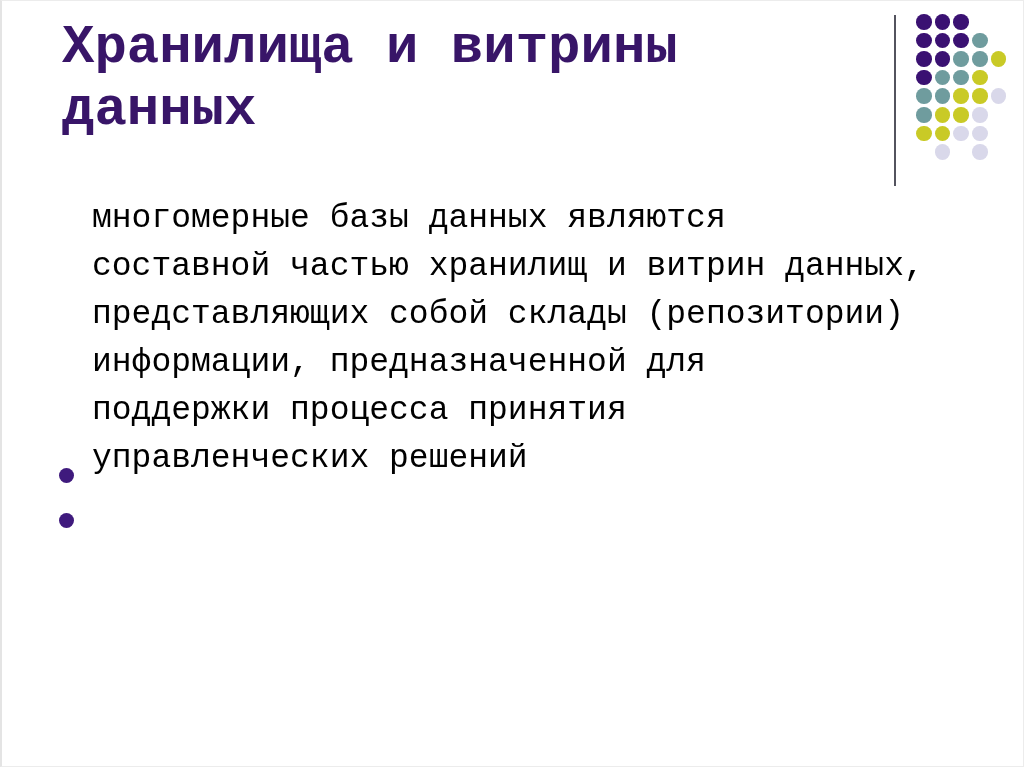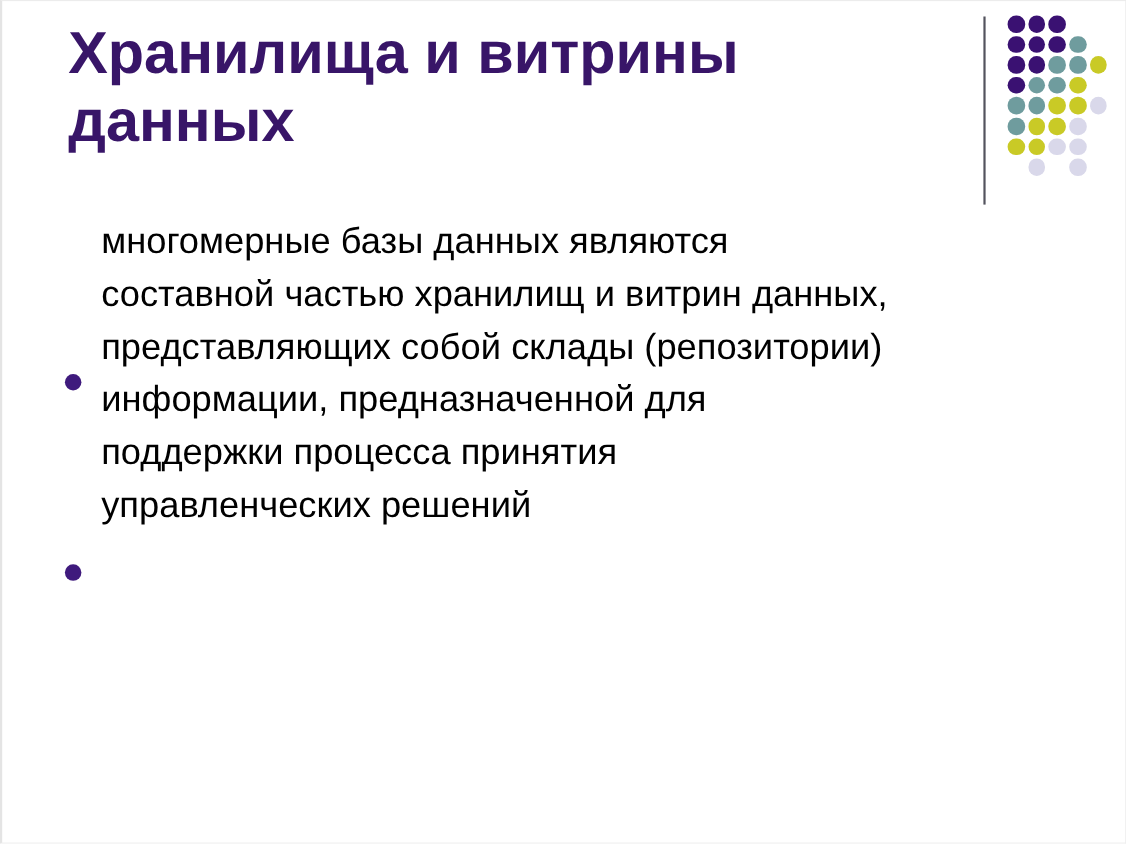--- a/index.html
+++ b/index.html
@@ -2,21 +2,21 @@
 <html><head>
 <meta charset="utf-8">
 <style>
   html, body { margin: 0; padding: 0; background: #fff; }
   #slide {
     position: relative;
     width: 1024px;
     height: 767px;
     background: #ffffff;
     overflow: hidden;
-    font-family: Liberation Sans, sans-serif;
+    font-family: Liberation Mono, monospace;
     box-sizing: border-box;
     border: 1px solid #ececec;
     border-left: 2px solid #e4e4e4;
   }
   .slide-title {
     position: absolute;
     left: 60px;
     top: 16px;
     margin: 0;
     font-size: 54px;
@@ -51,21 +51,21 @@
     position: absolute;
     left: 57px;
     top: 194px;
     margin: 0;
     padding: 0;
     list-style: none;
     width: 960px;
   }
   .bullet-item {
     display: flex;
-    align-items: center;
+    align-items: flex-end;
     margin: 0 0 13px 0;
   }
   .bullet-marker {
     flex: 0 0 auto;
     width: 15px;
     height: 15px;
     border-radius: 50%;
     background: #3f1a7d;
     margin-top: 17px;
     margin-right: 18px;

